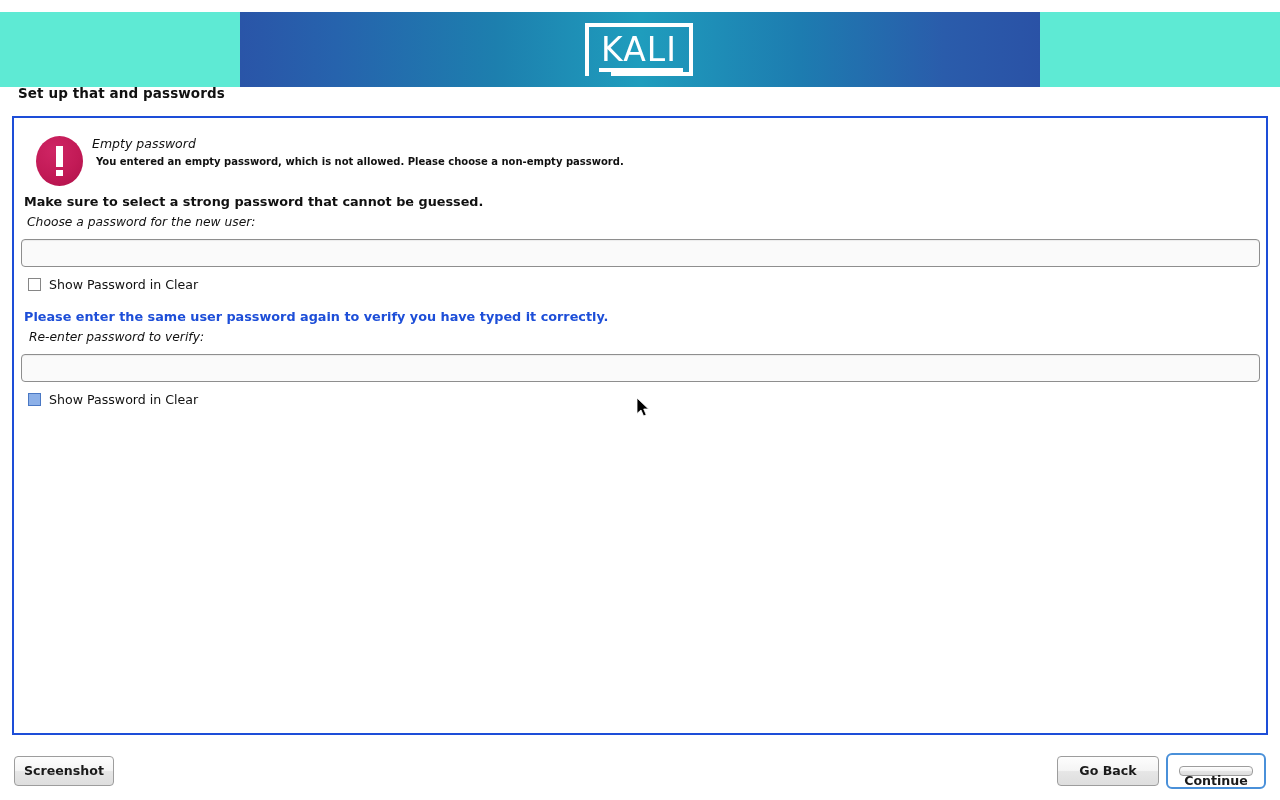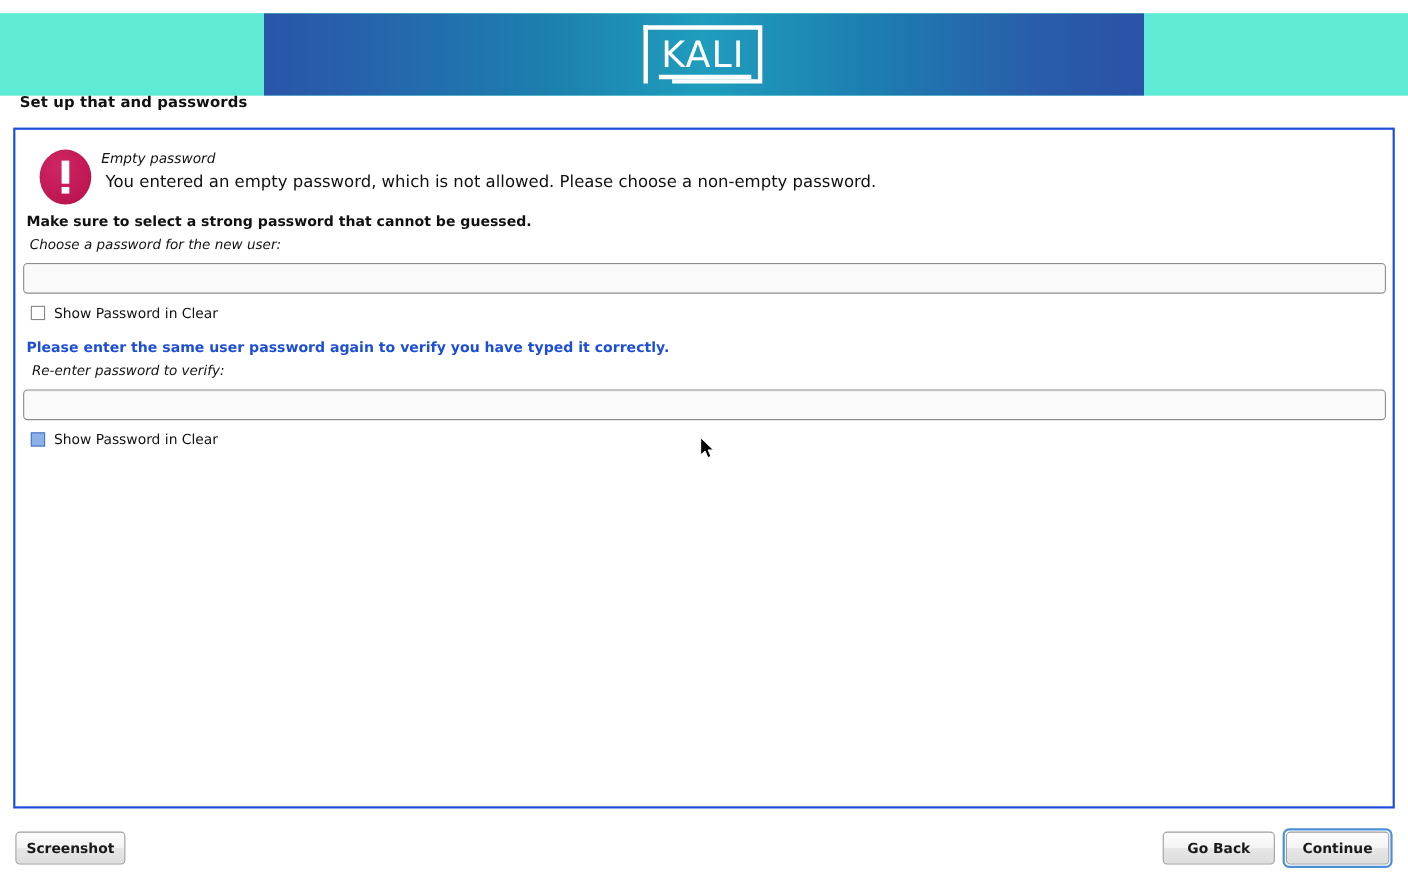--- a/index.html
+++ b/index.html
@@ -120,22 +120,22 @@
     left: 68px;
     top: 10px;
     font-size: 12.5px;
     font-style: italic;
     color: #111111;
   }
   .error-body {
     position: absolute;
     left: 72px;
     top: 30px;
-    font-size: 15px;
-    font-weight: normal;
+    font-size: 10px;
+    font-weight: bold;
     color: #111111;
   }
 
   
   .strong-note {
     position: absolute;
     left: 10px;
     top: 76px;
     font-size: 12.8px;
     font-weight: bold;
@@ -233,21 +233,21 @@
   .btn-continue-wrap {
     position: absolute;
     left: 1166px;
     top: 753px;
     width: 100px;
     height: 36px;
     box-sizing: border-box;
     border: 2px solid #4a90d9;
     border-radius: 6px;
     background: #ffffff;
-    padding: 1px;
+    padding: 11px;
   }
   .btn-continue {
     position: relative;
     left: 0;
     top: 0;
     width: 100%;
     height: 100%;
   }
 
   

